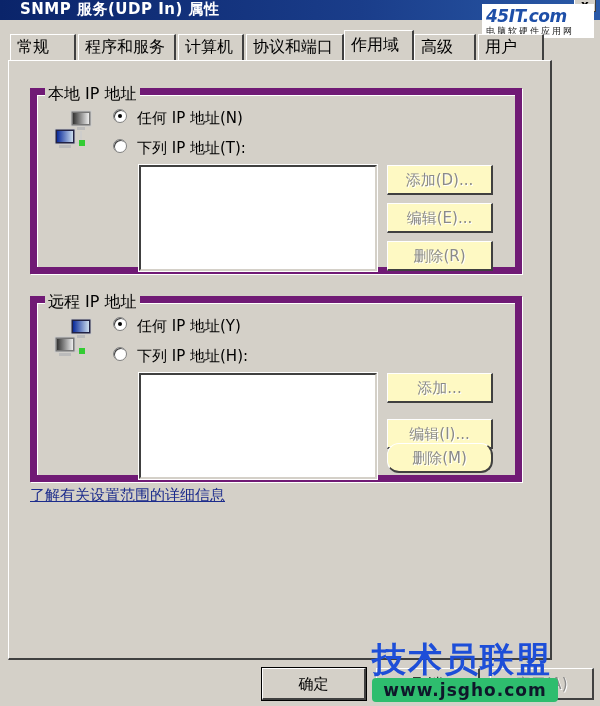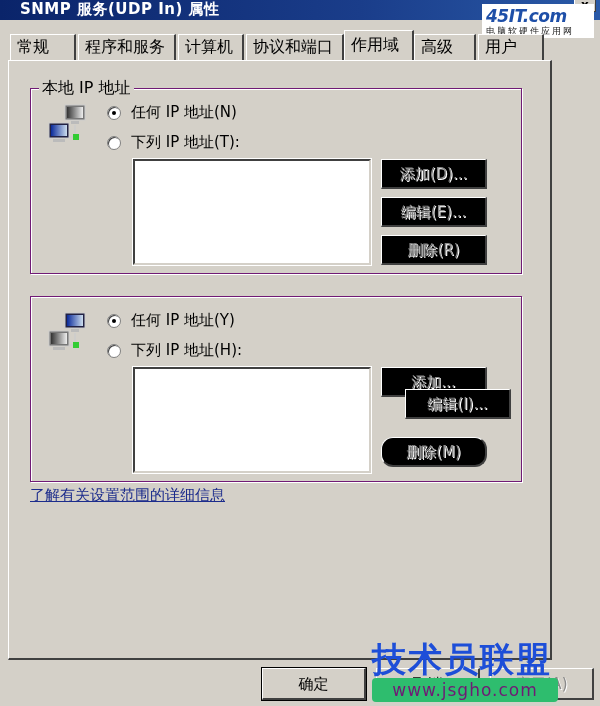--- a/index.html
+++ b/index.html
@@ -39,43 +39,43 @@
     background: #d4d0c8; padding: 0 6px; line-height: 24px; font-size: 16px;
   }
   .tab.active { top: 0; height: 30px; z-index: 2; line-height: 28px; }
   .panel {
     position: absolute; left: 8px; top: 60px; width: 544px; height: 600px;
     border: 1px solid #fff; border-right: 2px solid #404040; border-bottom: 2px solid #404040;
     background: #d4d0c8;
   }
   .group {
     position: absolute; left: 30px; width: 492px;
-    border: 1px solid #701a75; box-shadow: 1px 1px 0 #fff, inset 1px 1px 0 #fff;
+    border: 7px solid #701a75; box-shadow: 1px 1px 0 #fff, inset 1px 1px 0 #fff;
   }
   .group-legend {
     position: absolute; left: 8px; top: -10px; background: #d4d0c8; padding: 0 3px;
     font-size: 16px; line-height: 18px;
   }
   .net-icon { position: absolute; width: 44px; height: 42px; }
-  .radio-row { position: absolute; left: 76px; display: flex; align-items: center; font-size: 15px; }
+  .radio-row { position: absolute; left: 76px; display: flex; align-items: flex-start; font-size: 15px; }
   .radio {
     width: 14px; height: 14px; border-radius: 50%; background: #fff;
     border: 1px solid #808080; box-shadow: inset 1px 1px 0 #404040; margin-right: 10px; position: relative;
   }
   .radio.checked::after {
     content: ""; position: absolute; left: 4px; top: 4px; width: 4px; height: 4px; border-radius: 50%; background: #000;
   }
   .listbox {
     position: absolute; left: 102px; width: 238px; height: 106px; background: #fff;
     border: 2px solid #404040; border-right-color: #d4d0c8; border-bottom-color: #d4d0c8;
     outline: 1px solid #fff; outline-offset: 0;
   }
   .btn {
     position: absolute; left: 350px; width: 106px; height: 30px;
-    background: #000000; color: #8a8a8a; text-shadow: 1px 1px 0 #fff;
+    background: #fef9c3; color: #8a8a8a; text-shadow: 1px 1px 0 #fff;
     border: 1px solid #fff; border-right: 2px solid #404040; border-bottom: 2px solid #404040;
     font-size: 15px; text-align: center; line-height: 26px; font-family: inherit;
   }
   .link {
     position: absolute; left: 30px; top: 486px; color: #1c2c8c; text-decoration: underline; font-size: 15px;
   }
   .footer-btn {
     position: absolute; top: 668px; height: 32px; width: 104px;
     background: #d4d0c8; border: 1px solid #fff; border-right: 2px solid #404040; border-bottom: 2px solid #404040;
     font-size: 15px; text-align: center; line-height: 28px; font-family: inherit; color: #000;
@@ -84,21 +84,21 @@
   .footer-btn.disabled { color: #8a8a8a; text-shadow: 1px 1px 0 #fff; }
   .watermark-bottom {
     position: absolute; left: 372px; top: 640px; width: 216px; height: 64px; z-index: 5;
   }
   .watermark-bottom .wm-big {
     position: absolute; left: 0; top: 0; font-size: 34px; font-weight: bold; color: #1d4ed8; letter-spacing: 2px;
     line-height: 38px;
   }
   .watermark-bottom .wm-url {
     position: absolute; left: 0; top: 38px; width: 186px; height: 24px; background: #2ebd6e; border-radius: 4px;
-    color: #701a75; font-weight: normal; font-size: 17px; text-align: center; line-height: 24px; letter-spacing: 1px;
+    color: #0f172a; font-weight: bold; font-size: 17px; text-align: center; line-height: 24px; letter-spacing: 1px;
   }
 </style>
 </head>
 <body>
 
 <div class="titlebar">
   <span>SNMP 服务(UDP In) 属性</span>
   <div class="close-btn"><span>x</span></div>
 </div>
 
@@ -149,20 +149,21 @@
     <span class="radio"></span>
     <span>下列 IP 地址(T):</span>
   </div>
   <div class="listbox" style="top:70px;"></div>
   <button class="btn" style="top:70px;">添加(D)...</button>
   <button class="btn" style="top:108px;">编辑(E)...</button>
   <button class="btn" style="top:146px;">删除(R)</button>
 </div>
 
 <div class="group" style="top:296px;height:186px;">
+  <span class="group-legend">远程 IP 地址</span>
   <svg class="net-icon" style="left:16px;top:14px;" viewBox="0 0 44 42">
     <rect x="18" y="2" width="20" height="15" fill="#224" stroke="#ccc"></rect>
     <rect x="20" y="4" width="16" height="11" fill="url(#gBlue2)"></rect>
     <rect x="24" y="18" width="8" height="3" fill="#bbb"></rect>
     <rect x="2" y="20" width="20" height="15" fill="#777" stroke="#ccc"></rect>
     <rect x="4" y="22" width="16" height="11" fill="url(#gGray2)"></rect>
     <rect x="6" y="36" width="12" height="3" fill="#bbb"></rect>
     <polyline points="28,22 28,34 22,34" fill="none" stroke="#ccc" stroke-width="1.5"></polyline>
     <rect x="26" y="31" width="6" height="6" fill="#3c3"></rect>
     <defs>
@@ -179,21 +180,21 @@
   <div class="radio-row" style="top:14px;">
     <span class="radio checked"></span>
     <span>任何 IP 地址(Y)</span>
   </div>
   <div class="radio-row" style="top:44px;">
     <span class="radio"></span>
     <span>下列 IP 地址(H):</span>
   </div>
   <div class="listbox" style="top:70px;"></div>
   <button class="btn" style="top:70px;">添加...</button>
-  <button class="btn" style="top:92px;margin-left:24px;">编辑(I)...</button>
+  <button class="btn" style="top:116px;">编辑(I)...</button>
   <button class="btn" style="top:140px;border-radius:12px;">删除(M)</button>
 </div>
 
 <a class="link">了解有关设置范围的详细信息</a>
 
 <button class="footer-btn default" style="left:262px;">确定</button>
 <button class="footer-btn" style="left:376px;">取消</button>
 <button class="footer-btn disabled" style="left:490px;">应用(A)</button>
 
 <div class="watermark-bottom">

